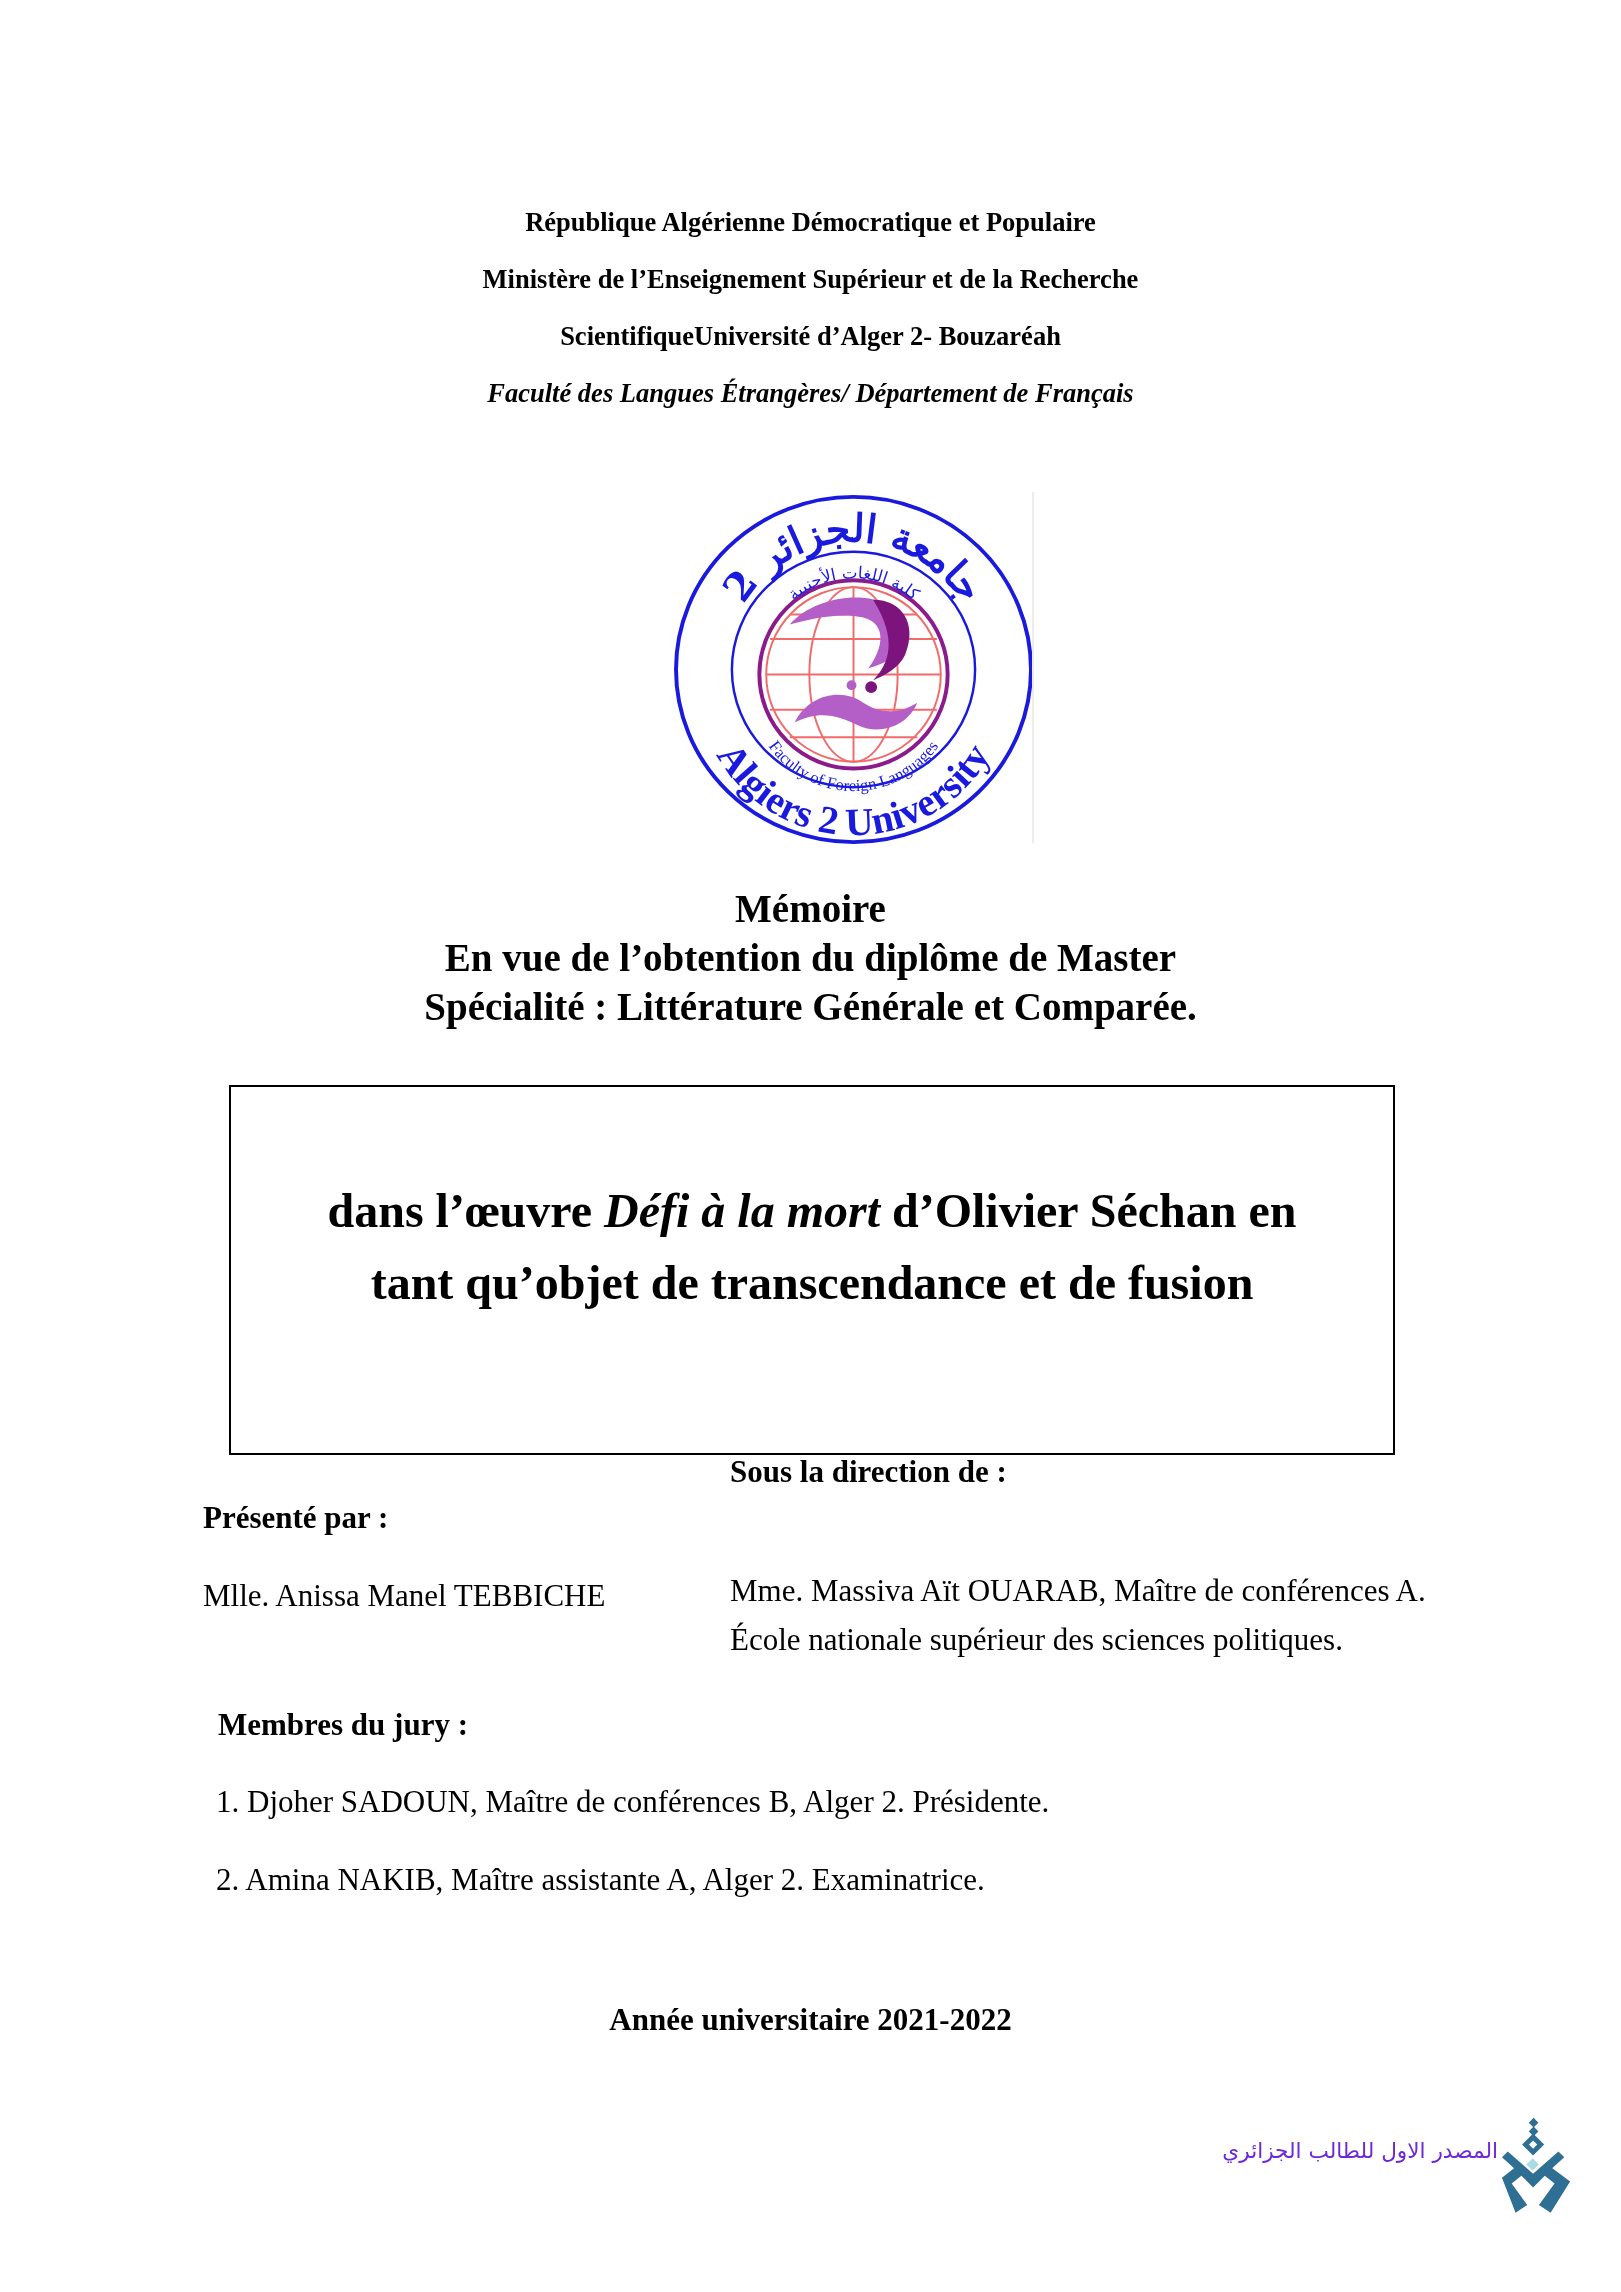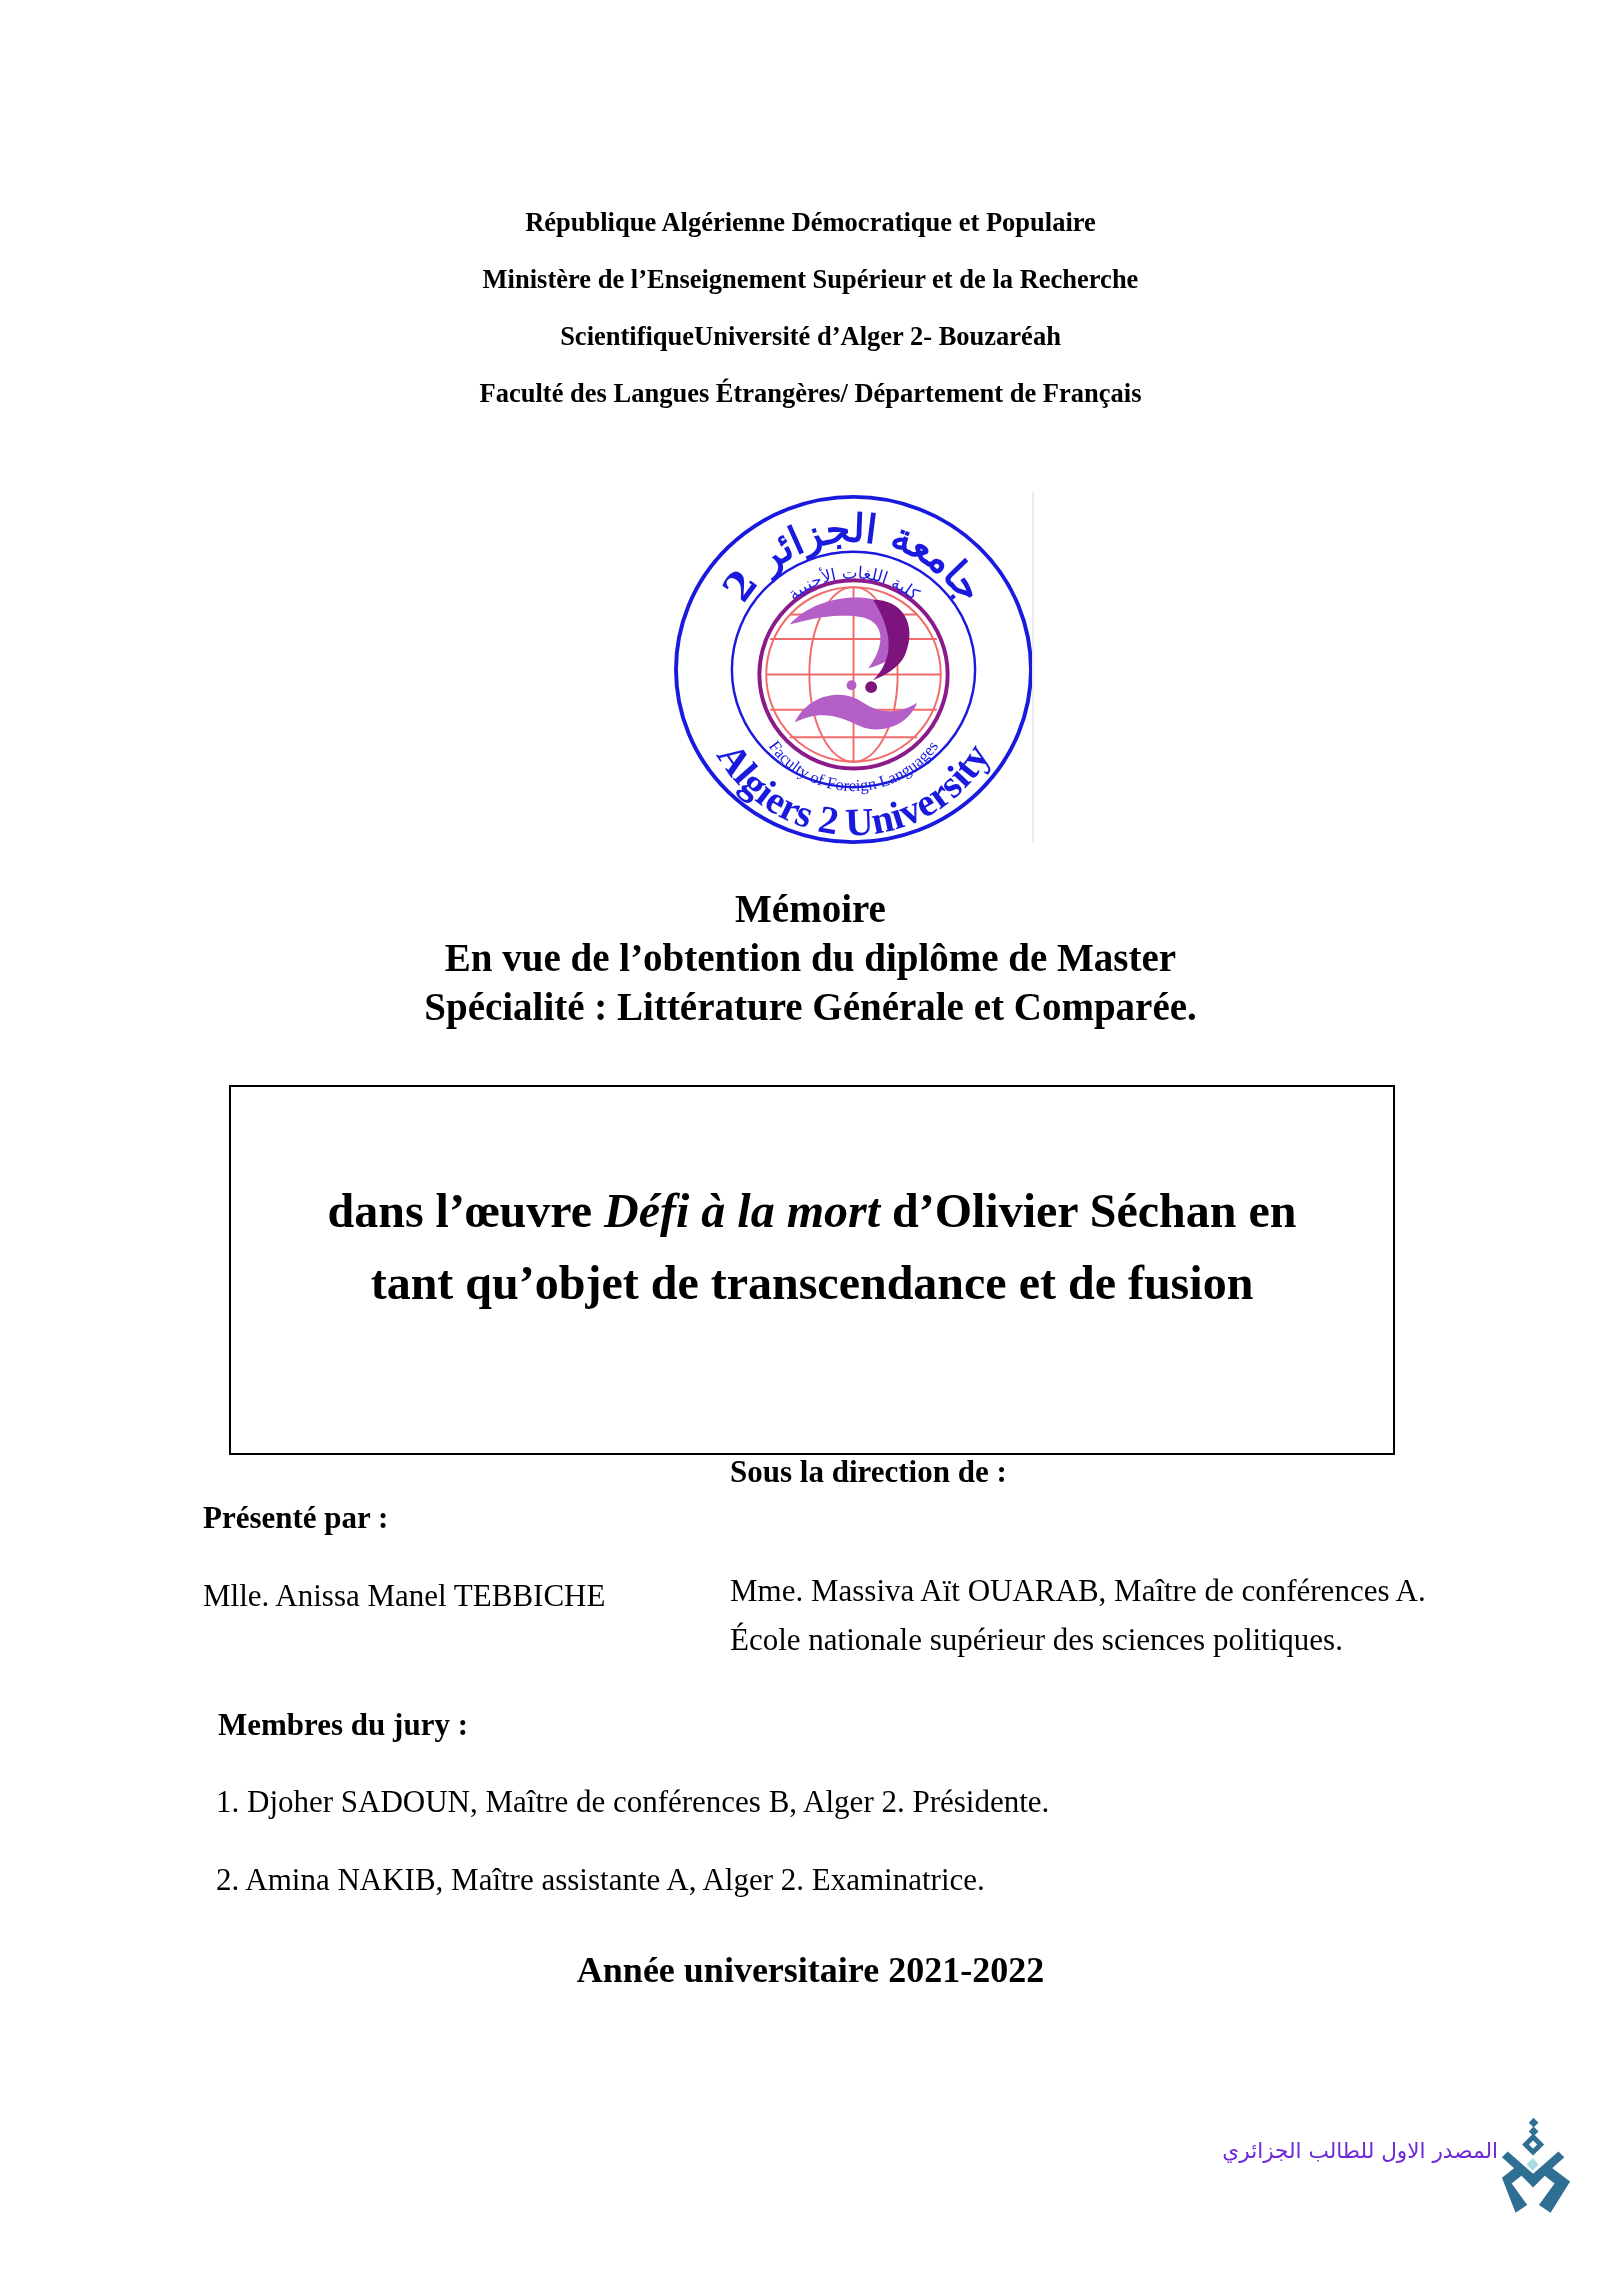--- a/index.html
+++ b/index.html
@@ -5,21 +5,21 @@
   html, body { margin: 0; padding: 0; background: #ffffff; }
   body { width: 1621px; height: 2293px; position: relative; overflow: hidden;
          font-family: "Liberation Serif", "DejaVu Serif", serif; color: #000; }
   .abs { position: absolute; }
   .center-line { position: absolute; left: 0; width: 1621px; text-align: center; white-space: nowrap; }
 
   .hdr { font-weight: bold; font-size: 26.5px; line-height: 31px; }
   .hdr-1 { top: 207px; }
   .hdr-2 { top: 264px; }
   .hdr-3 { top: 321px; }
-  .hdr-4 { top: 378px; }
+  .hdr-4 { top: 378px; font-style: italic; }
 
   .logo-wrap { position: absolute; left: 672px; top: 492px; width: 363px; height: 355px; }
   .logo-edge { position: absolute; left: 1032px; top: 492px; width: 2px; height: 351px; background: #ececec; }
 
   .memoire { font-weight: bold; font-size: 39px; line-height: 49px; }
   .mem-1 { top: 884px; }
   .mem-2 { top: 933px; }
   .mem-3 { top: 982px; }
 
   .title-box { position: absolute; left: 229px; top: 1085px; width: 1162px; height: 366px;
@@ -33,21 +33,21 @@
 
   .presented-label { left: 203px; top: 1498px; }
   .presented-name { left: 203px; top: 1571px; }
   .director-label { left: 730px; top: 1452px; }
   .director-line1 { left: 730px; top: 1566px; }
   .director-line2 { left: 730px; top: 1615px; }
   .jury-label { left: 218px; top: 1705px; }
   .jury-1 { left: 216px; top: 1777px; text-align: right; }
   .jury-2 { left: 216px; top: 1855px; }
 
-  .year { font-weight: bold; font-size: 36px; line-height: 39px; top: 1951px; }
+  .year { font-weight: bold; font-size: 31px; line-height: 39px; top: 2000px; }
 
   .brand { position: absolute; left: 1135px; top: 2137px; width: 372px; }
   .brand-name { font-family: "DejaVu Sans", sans-serif; font-size: 37px; line-height: 43px;
                 color: #5fa1ae; letter-spacing: 1px; white-space: nowrap; }
   .brand-sub { font-family: "DejaVu Sans", sans-serif; font-size: 21.6px; line-height: 27.4px;
                color: #6d28d9; direction: rtl; text-align: right; white-space: nowrap; width: 363px; }
   .brand-emblem { position: absolute; left: 1500px; top: 2117px; width: 74px; height: 98px; }
 </style>
 </head>
 <body>

